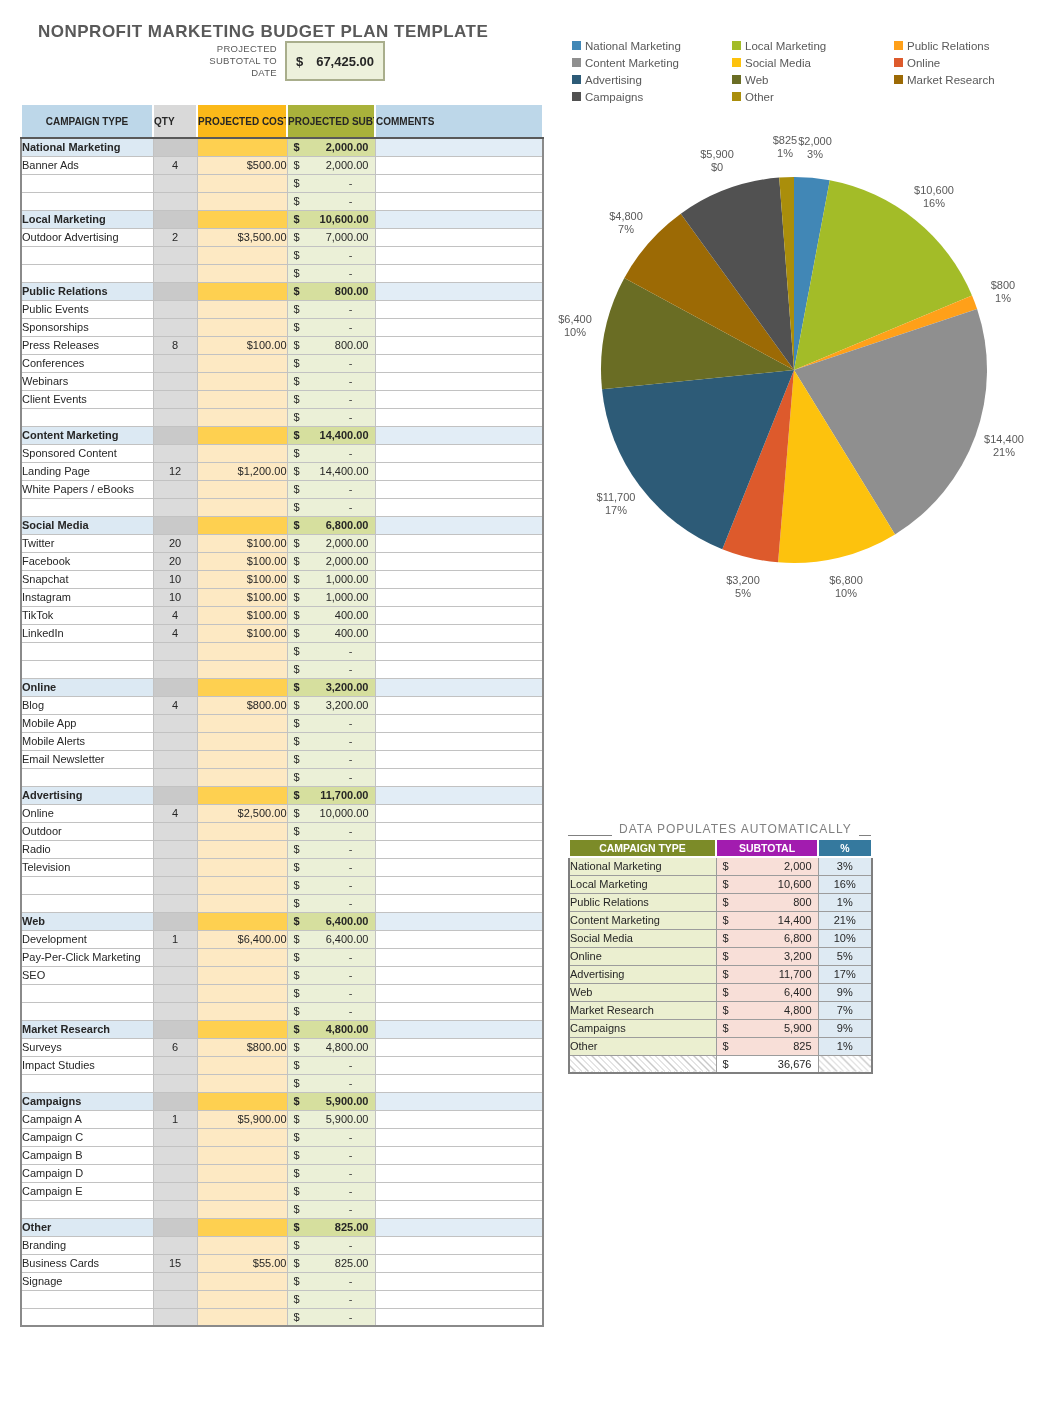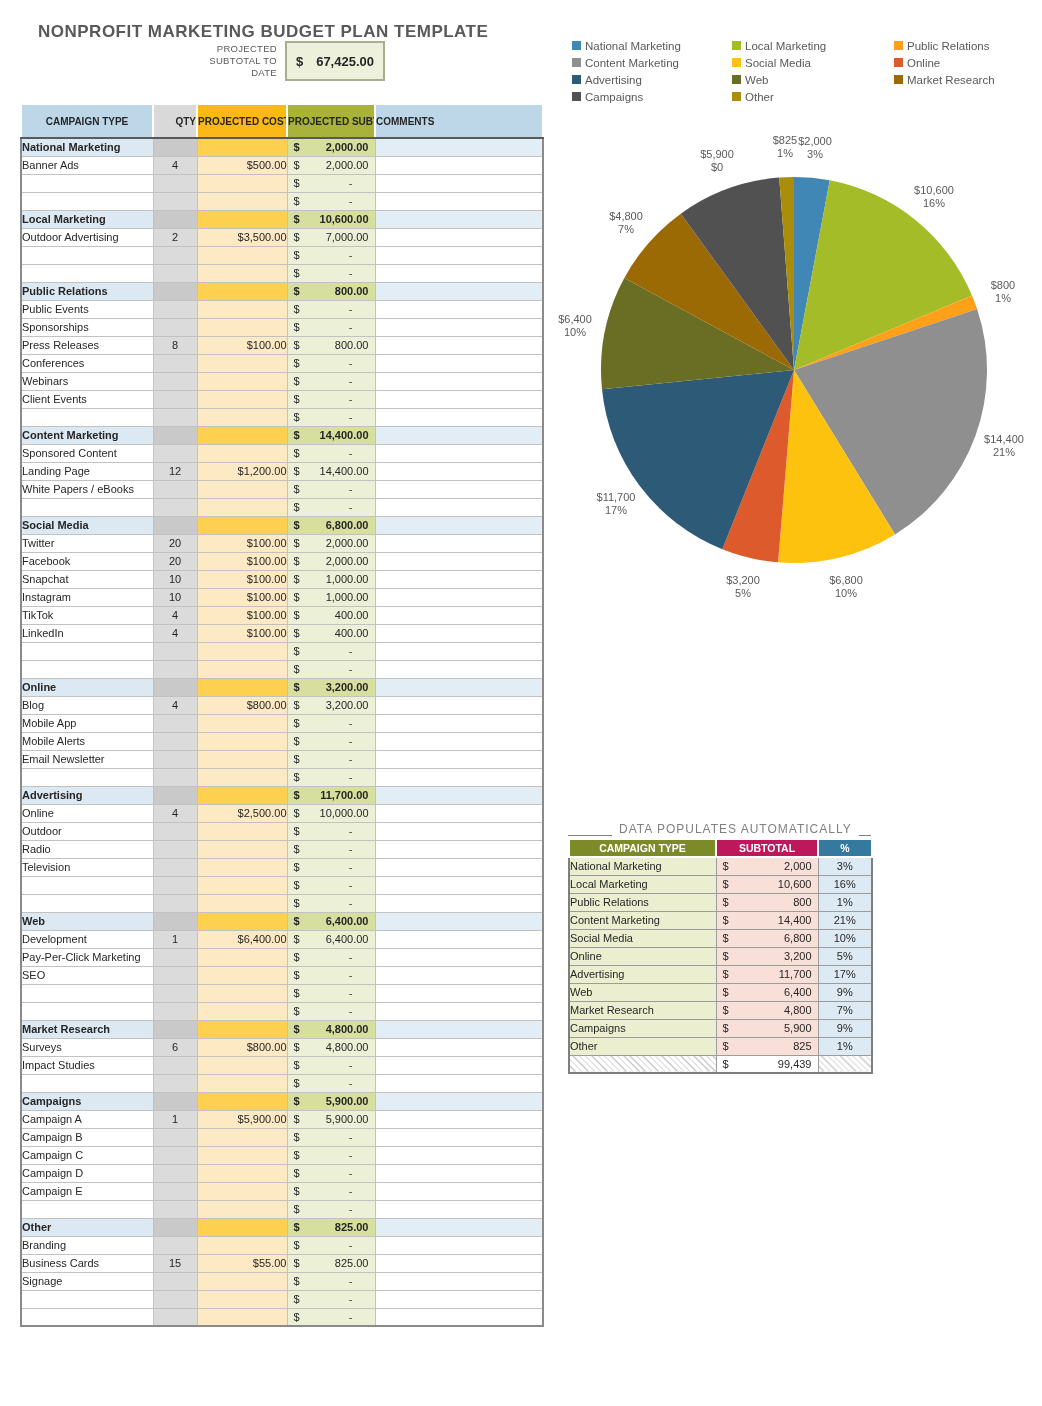--- a/index.html
+++ b/index.html
@@ -13,21 +13,21 @@
   #pst-label{left:195px;top:43px;width:82px;text-align:right;font-size:9.5px;color:#595959;line-height:12px;letter-spacing:.3px;}
   #pst-box{left:285px;top:41px;width:100px;height:40px;background:#EDF1DC;border:2px solid #A9AE8C;box-sizing:border-box;display:flex;align-items:center;justify-content:space-between;padding:0 9px;font-size:13px;font-weight:bold;}
 
   
   #main-table{left:20px;top:103px;}
   table{border-collapse:collapse;table-layout:fixed;}
   #budget-grid{width:522px;border:2px solid #8a8a8a;}
   #budget-grid td{height:18px;font-size:11px;padding:0;border:1px solid #C2C2C2;overflow:hidden;white-space:nowrap;box-sizing:border-box;}
   #budget-grid tr.head td{height:34px;font-size:10px;font-weight:bold;border:2px solid #fff;border-bottom:2px solid #595959;line-height:11px;}
   tr.head td.h-camp{background:#BDD7E9;text-align:center;}
-  tr.head td.h-qty{background:#D9D9D9;text-align:right;}
+  tr.head td.h-qty{background:#D9D9D9;text-align:left;}
   tr.head td.h-cost{background:#FBB919;text-align:center;}
   tr.head td.h-sub{background:#A9B23B;text-align:left;padding-left:6px;}
   tr.head td.h-com{background:#BDD7E9;text-align:left;padding-left:10px;}
   td.c-label{padding-left:9px;text-align:left;background:#fff;}
   td.c-qty{background:#DBDBDB;text-align:center;}
   td.c-cost{background:#FDE9C3;text-align:right;padding-right:8px;}
   td.c-sub{background:#EBF0D7;}
   td.c-com{background:#fff;}
   tr.sec td{font-weight:bold;}
   tr.sec td.c-label{background:#DCE9F3;padding-left:5px;}
@@ -745,33 +745,33 @@
           <td class="c-cost">$5,900.00</td>
           <td class="c-sub">
             <div class="money">
               <span class="cur">$</span>
               <span class="amt">5,900.00</span>
             </div>
           </td>
           <td class="c-com"></td>
         </tr>
         <tr>
+          <td class="c-label">Campaign C</td>
+          <td class="c-qty"></td>
+          <td class="c-cost"></td>
+          <td class="c-sub">
+            <div class="money">
+              <span class="cur">$</span>
+              <span class="amt dash">-</span>
+            </div>
+          </td>
+          <td class="c-com"></td>
+        </tr>
+        <tr>
           <td class="c-label">Campaign B</td>
-          <td class="c-qty"></td>
-          <td class="c-cost"></td>
-          <td class="c-sub">
-            <div class="money">
-              <span class="cur">$</span>
-              <span class="amt dash">-</span>
-            </div>
-          </td>
-          <td class="c-com"></td>
-        </tr>
-        <tr>
-          <td class="c-label">Campaign C</td>
           <td class="c-qty"></td>
           <td class="c-cost"></td>
           <td class="c-sub">
             <div class="money">
               <span class="cur">$</span>
               <span class="amt dash">-</span>
             </div>
           </td>
           <td class="c-com"></td>
         </tr>
@@ -973,21 +973,21 @@
   </div>
   <table id="summary-grid">
     <colgroup>
         <col style="width:147px">
         <col style="width:102px">
         <col style="width:54px">
       </colgroup>
     <tbody id="summary-body">
         <tr class="shead">
           <td class="" style="background: rgb(124, 139, 40);">CAMPAIGN TYPE</td>
-          <td class="" style="background: #be185d;">SUBTOTAL</td>
+          <td class="" style="background: #a21caf;">SUBTOTAL</td>
           <td class="" style="background: rgb(53, 121, 158);">%</td>
         </tr>
         <tr>
           <td class="s-camp">National Marketing</td>
           <td class="s-sub">
             <div class="money">
               <span class="cur">$</span>
               <span class="amt">2,000</span>
             </div>
           </td>
@@ -1091,20 +1091,20 @@
               <span class="amt">825</span>
             </div>
           </td>
           <td class="s-pct">1%</td>
         </tr>
         <tr class="stotal">
           <td class="hatch"></td>
           <td class="s-sub">
             <div class="money">
               <span class="cur">$</span>
-              <span class="amt">99,439</span>
+              <span class="amt">36,676</span>
             </div>
           </td>
           <td class="hatch"></td>
         </tr>
       </tbody>
   </table>
 </div>
 
 </body></html>

